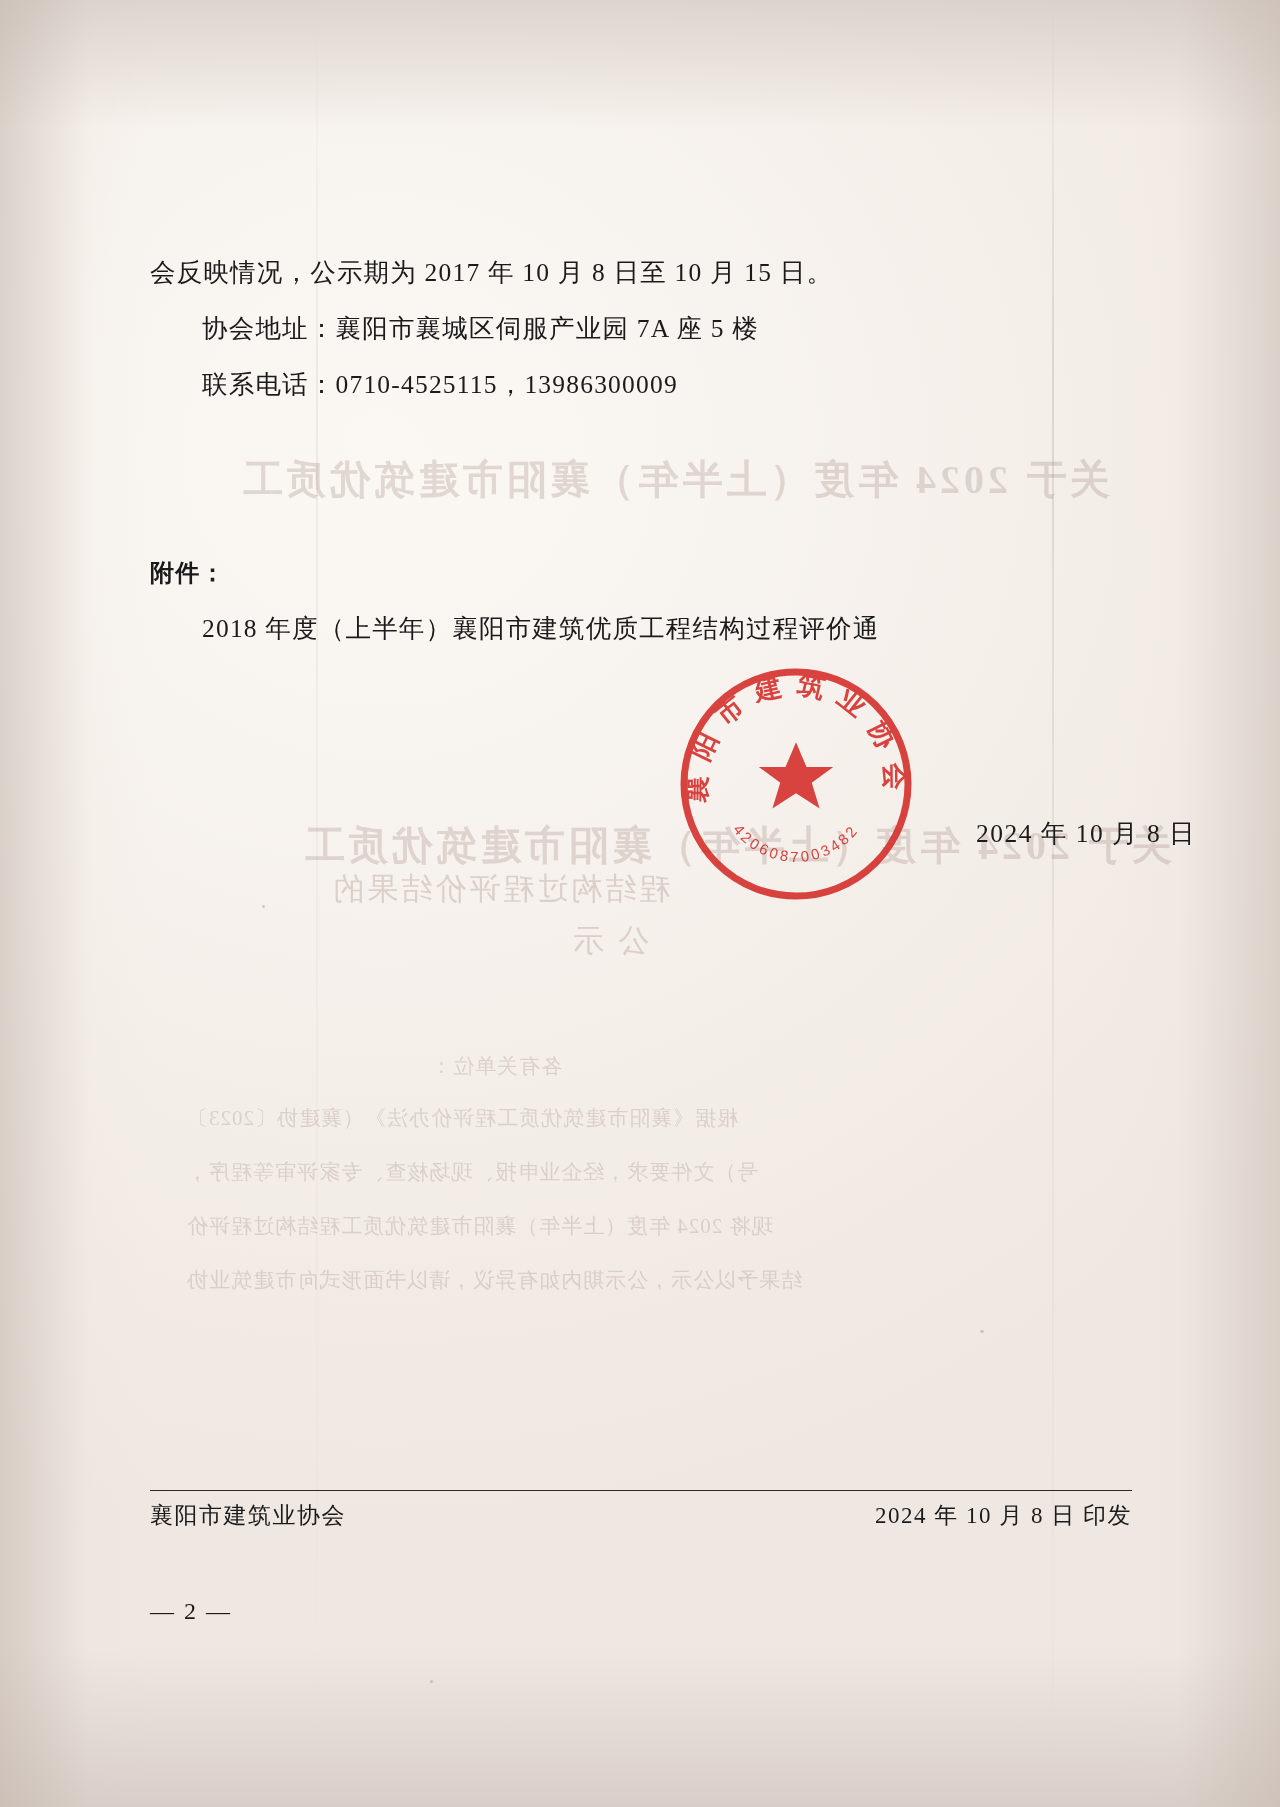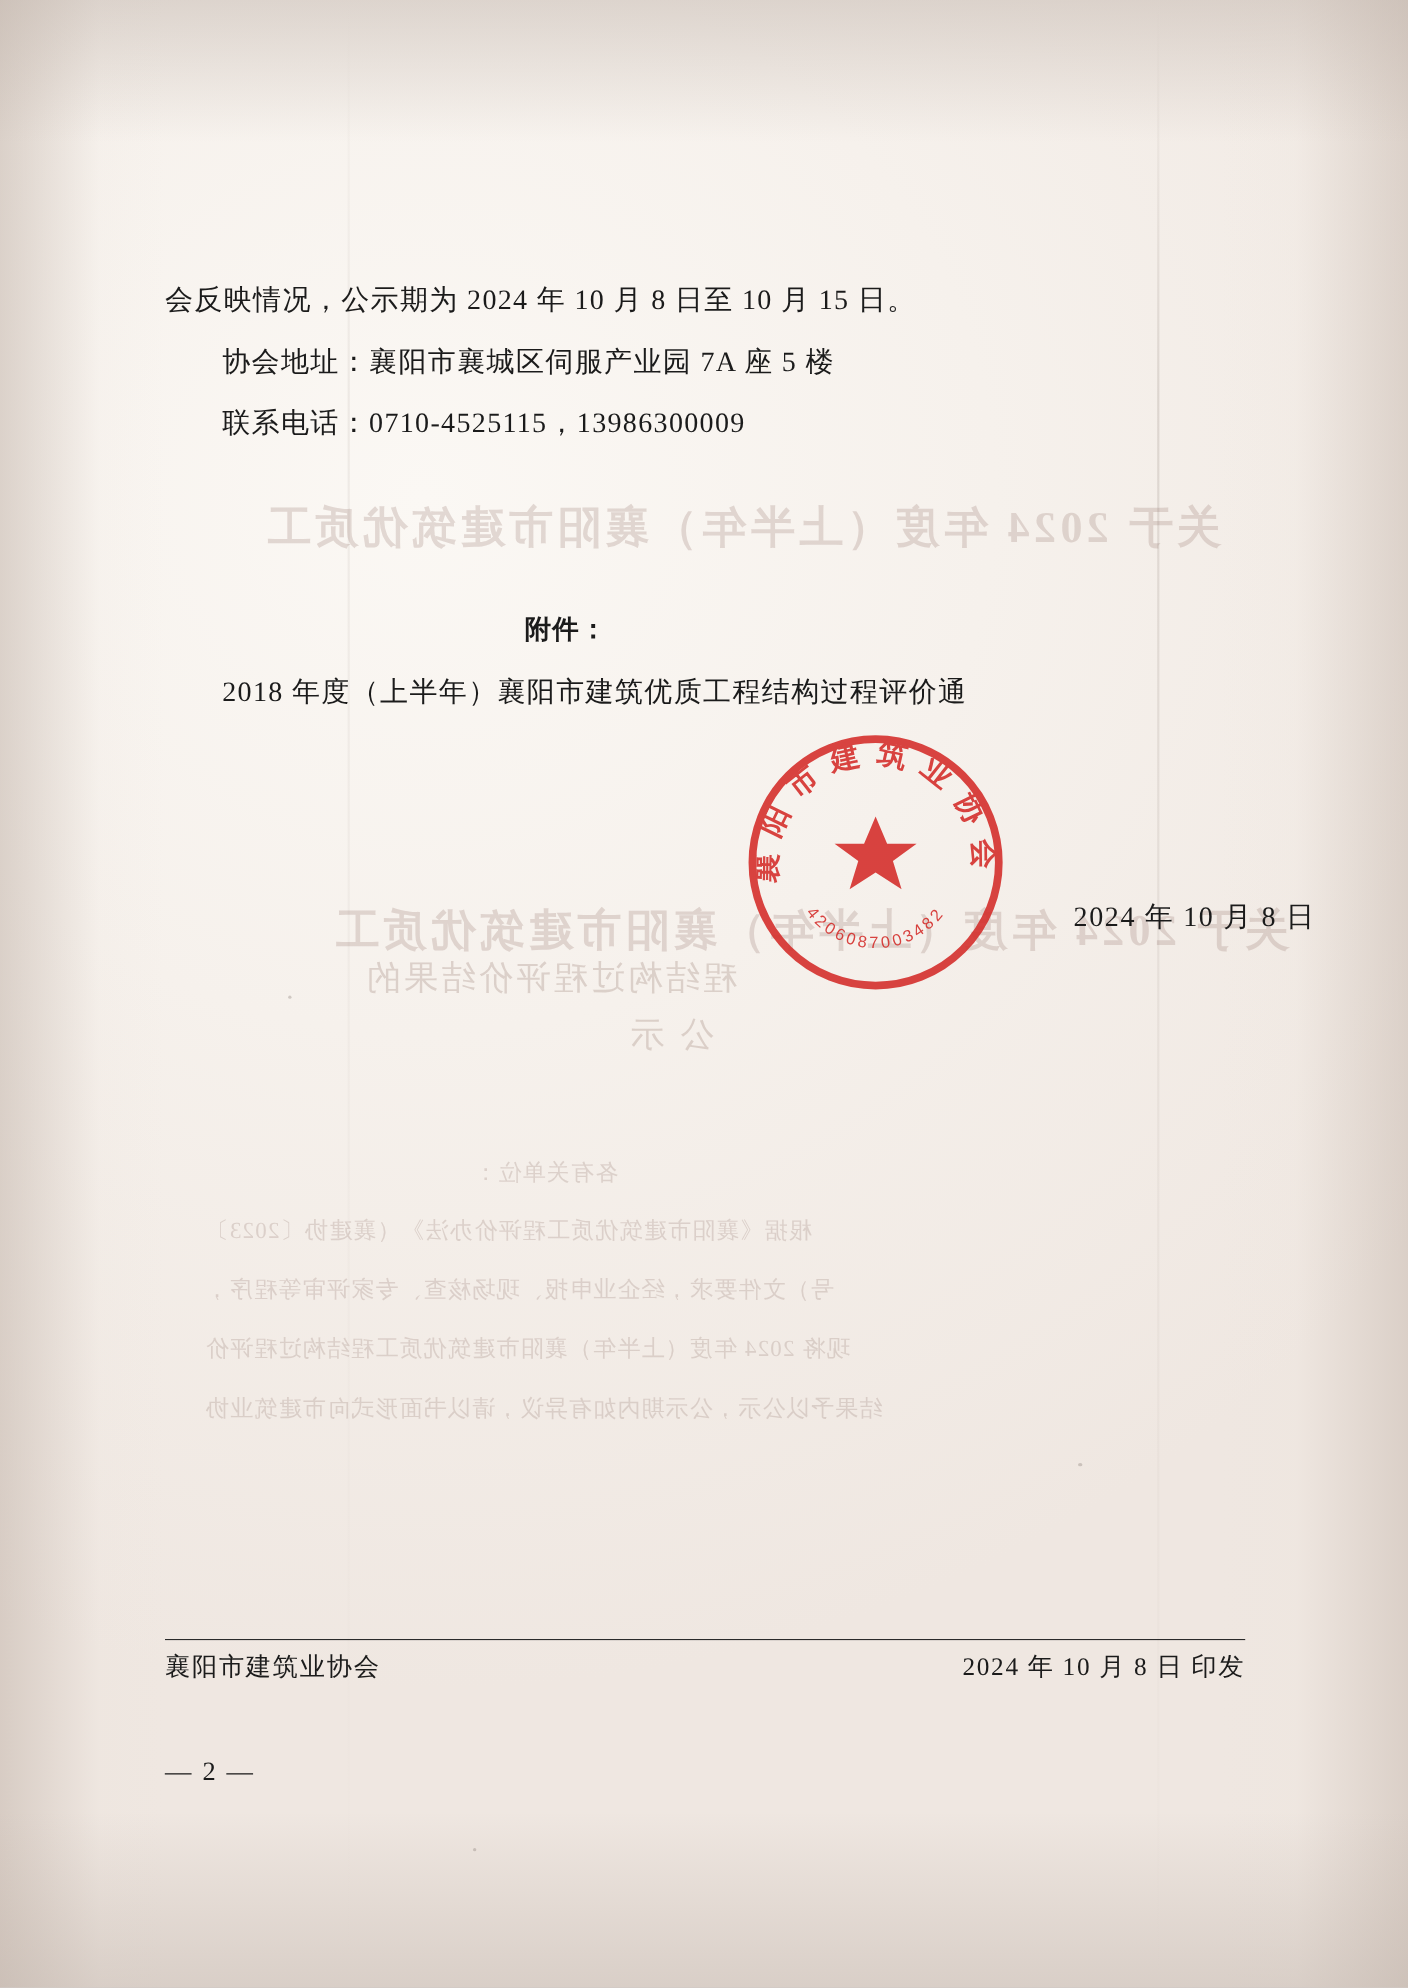--- a/index.html
+++ b/index.html
@@ -169,26 +169,26 @@
 
   <div class="bleed bleed-small" style="left:430px; top:1052px;">各有关单位：</div>
   <div class="bleed bleed-small" style="left:186px; top:1104px;">根据《襄阳市建筑优质工程评价办法》（襄建协〔2023〕</div>
   <div class="bleed bleed-small" style="left:186px; top:1158px;">号）文件要求，经企业申报、现场核查、专家评审等程序，</div>
   <div class="bleed bleed-small" style="left:186px; top:1212px;">现将 2024 年度（上半年）襄阳市建筑优质工程结构过程评价</div>
   <div class="bleed bleed-small" style="left:186px; top:1266px;">结果予以公示，公示期内如有异议，请以书面形式向市建筑业协</div>
 
   <div class="content">
 
     <div class="p-body" style="top:245px; left:0;">
-      <div class="line indent1">会反映情况，公示期为 2024 年 10 月 8 日至 10 月 15 日。</div>
+      <div class="line indent1">会反映情况，公示期为 2017 年 10 月 8 日至 10 月 15 日。</div>
       <div class="line indent2">协会地址：襄阳市襄城区伺服产业园 7A 座 5 楼</div>
       <div class="line indent2">联系电话：0710-4525115，13986300009</div>
     </div>
 
-    <div class="p-body" style="top:545px; left:0;text-align:center;">
+    <div class="p-body" style="top:545px; left:0;">
       <div class="line" style="font-family:'Liberation Sans', sans-serif; font-weight:bold; font-size:24px;">附件：</div>
       <div class="line indent2">2018 年度（上半年）襄阳市建筑优质工程结构过程评价通</div>
     </div>
 
   </div>
 
   <div class="sign-date">2024 年 10 月 8 日</div>
 
   <div class="seal">
     <svg width="248" height="248" viewBox="0 0 248 248" xmlns="http://www.w3.org/2000/svg">

